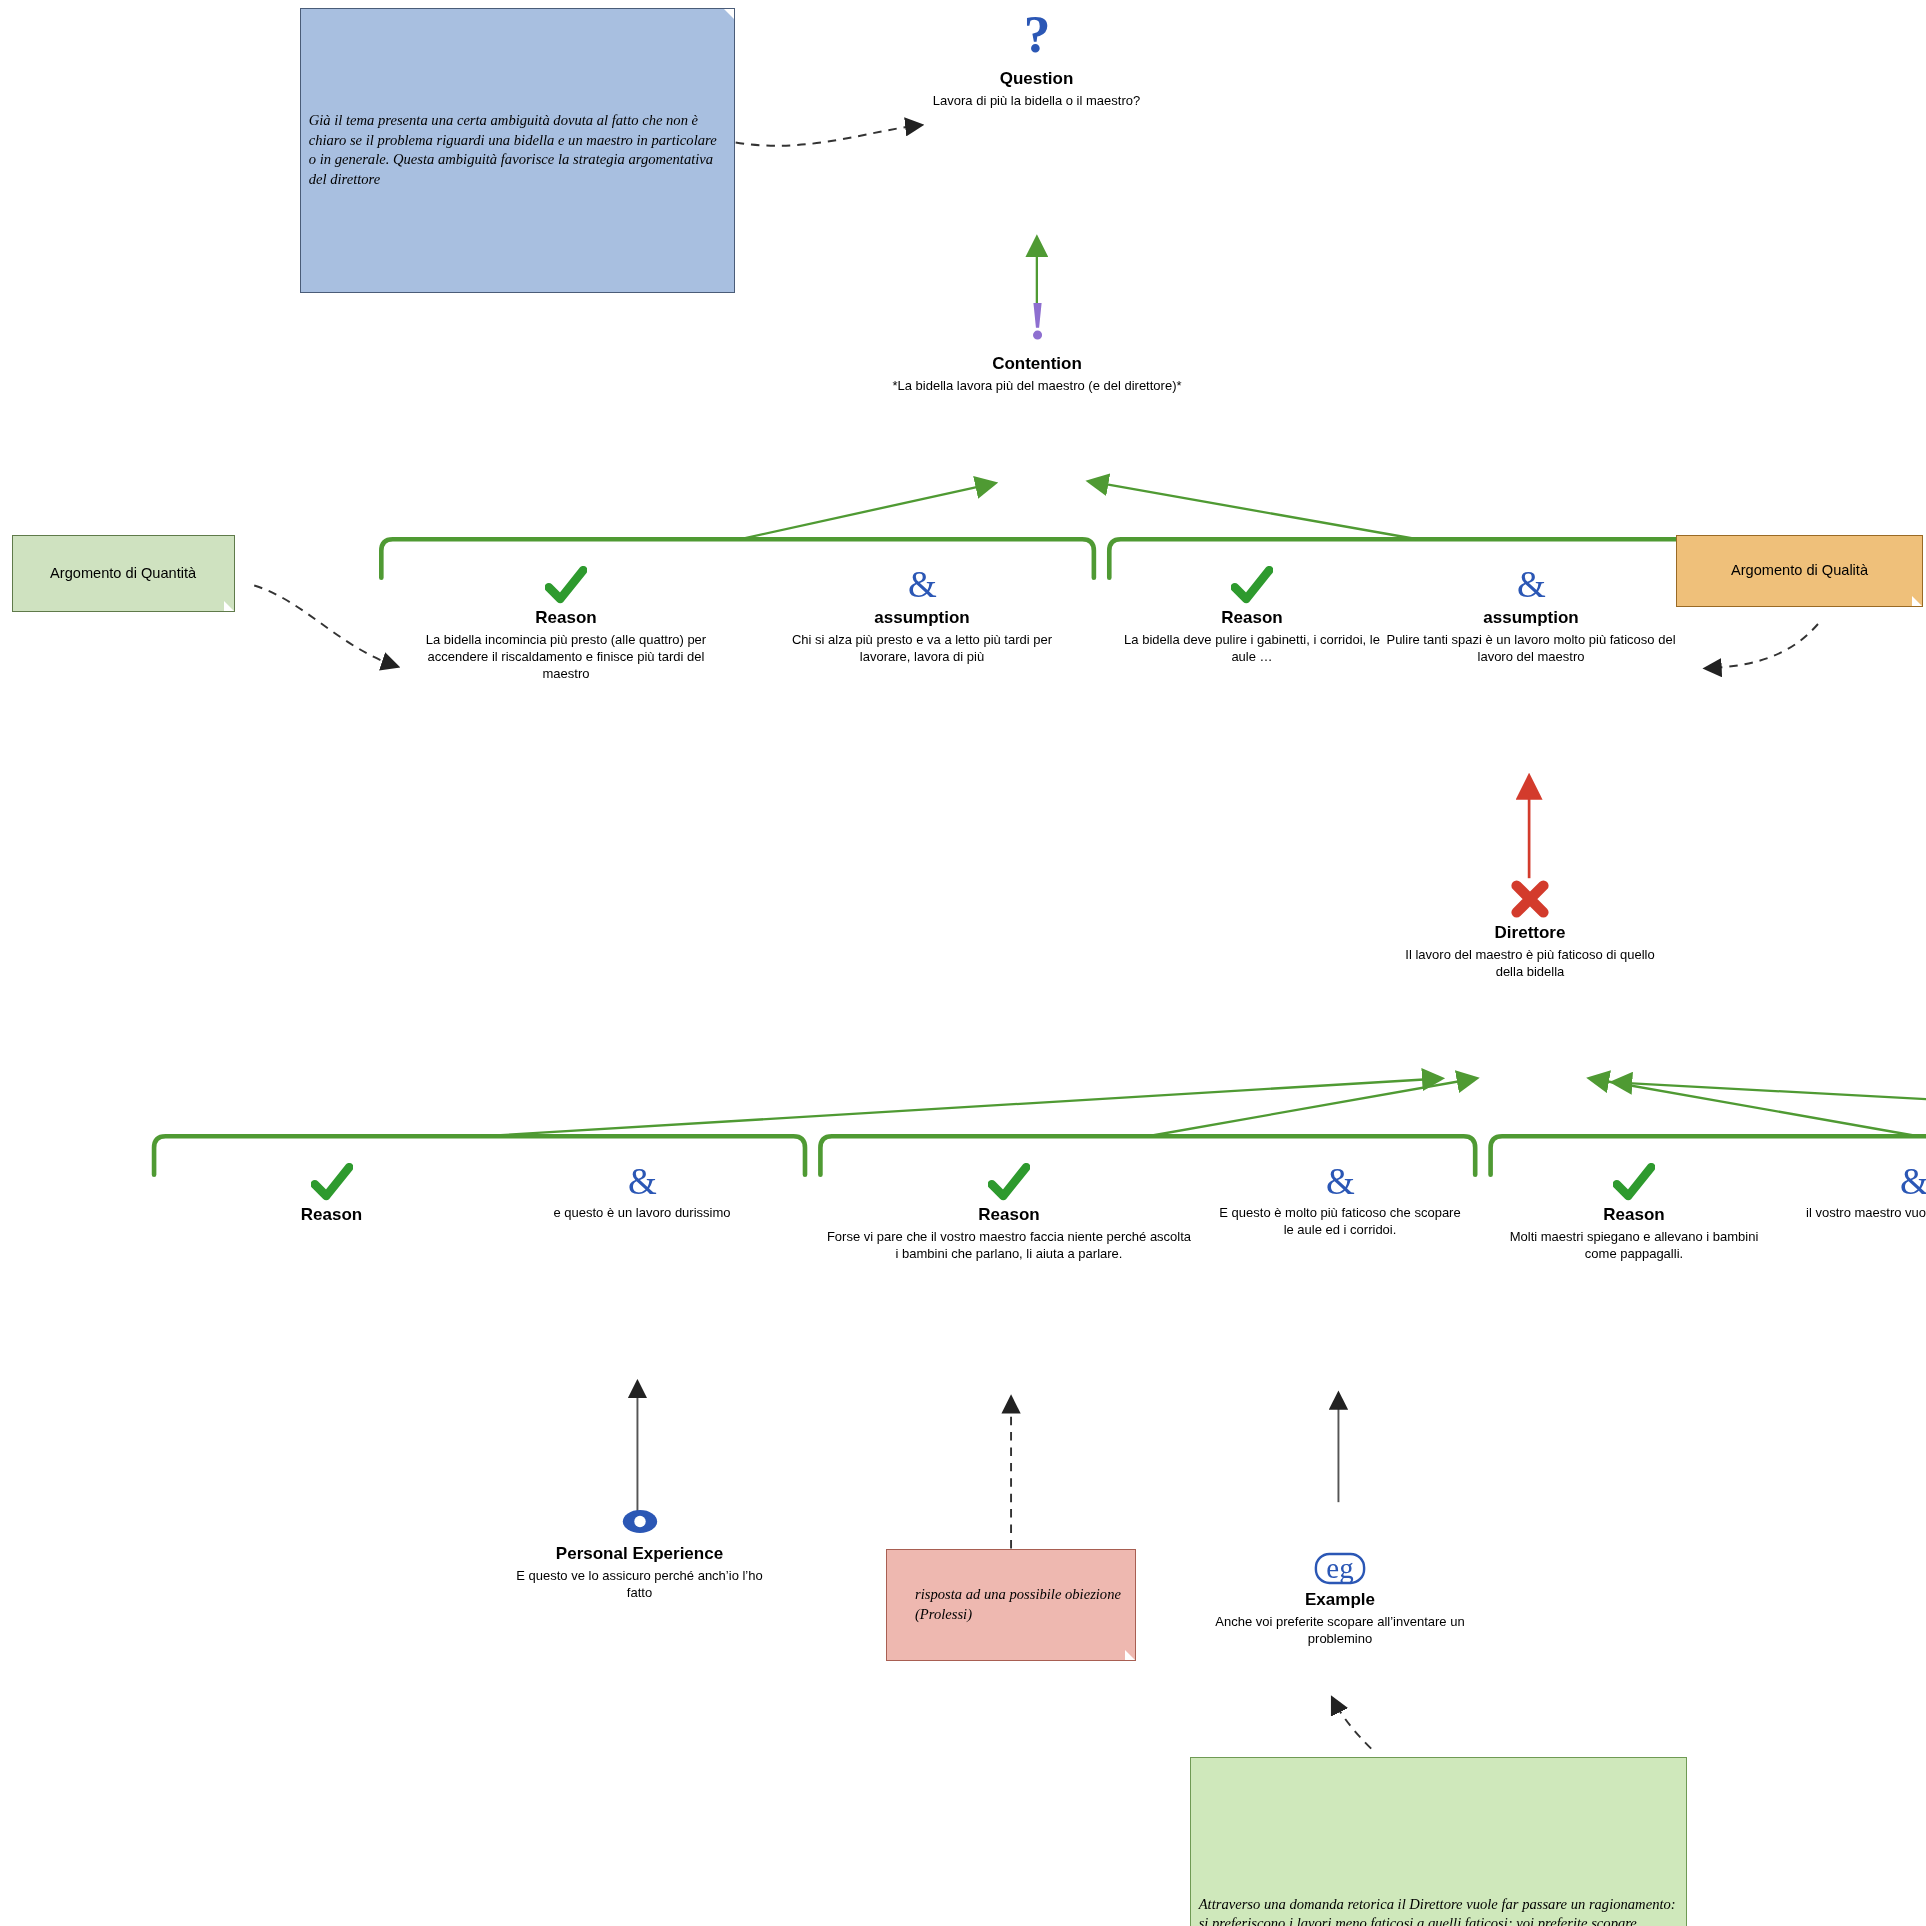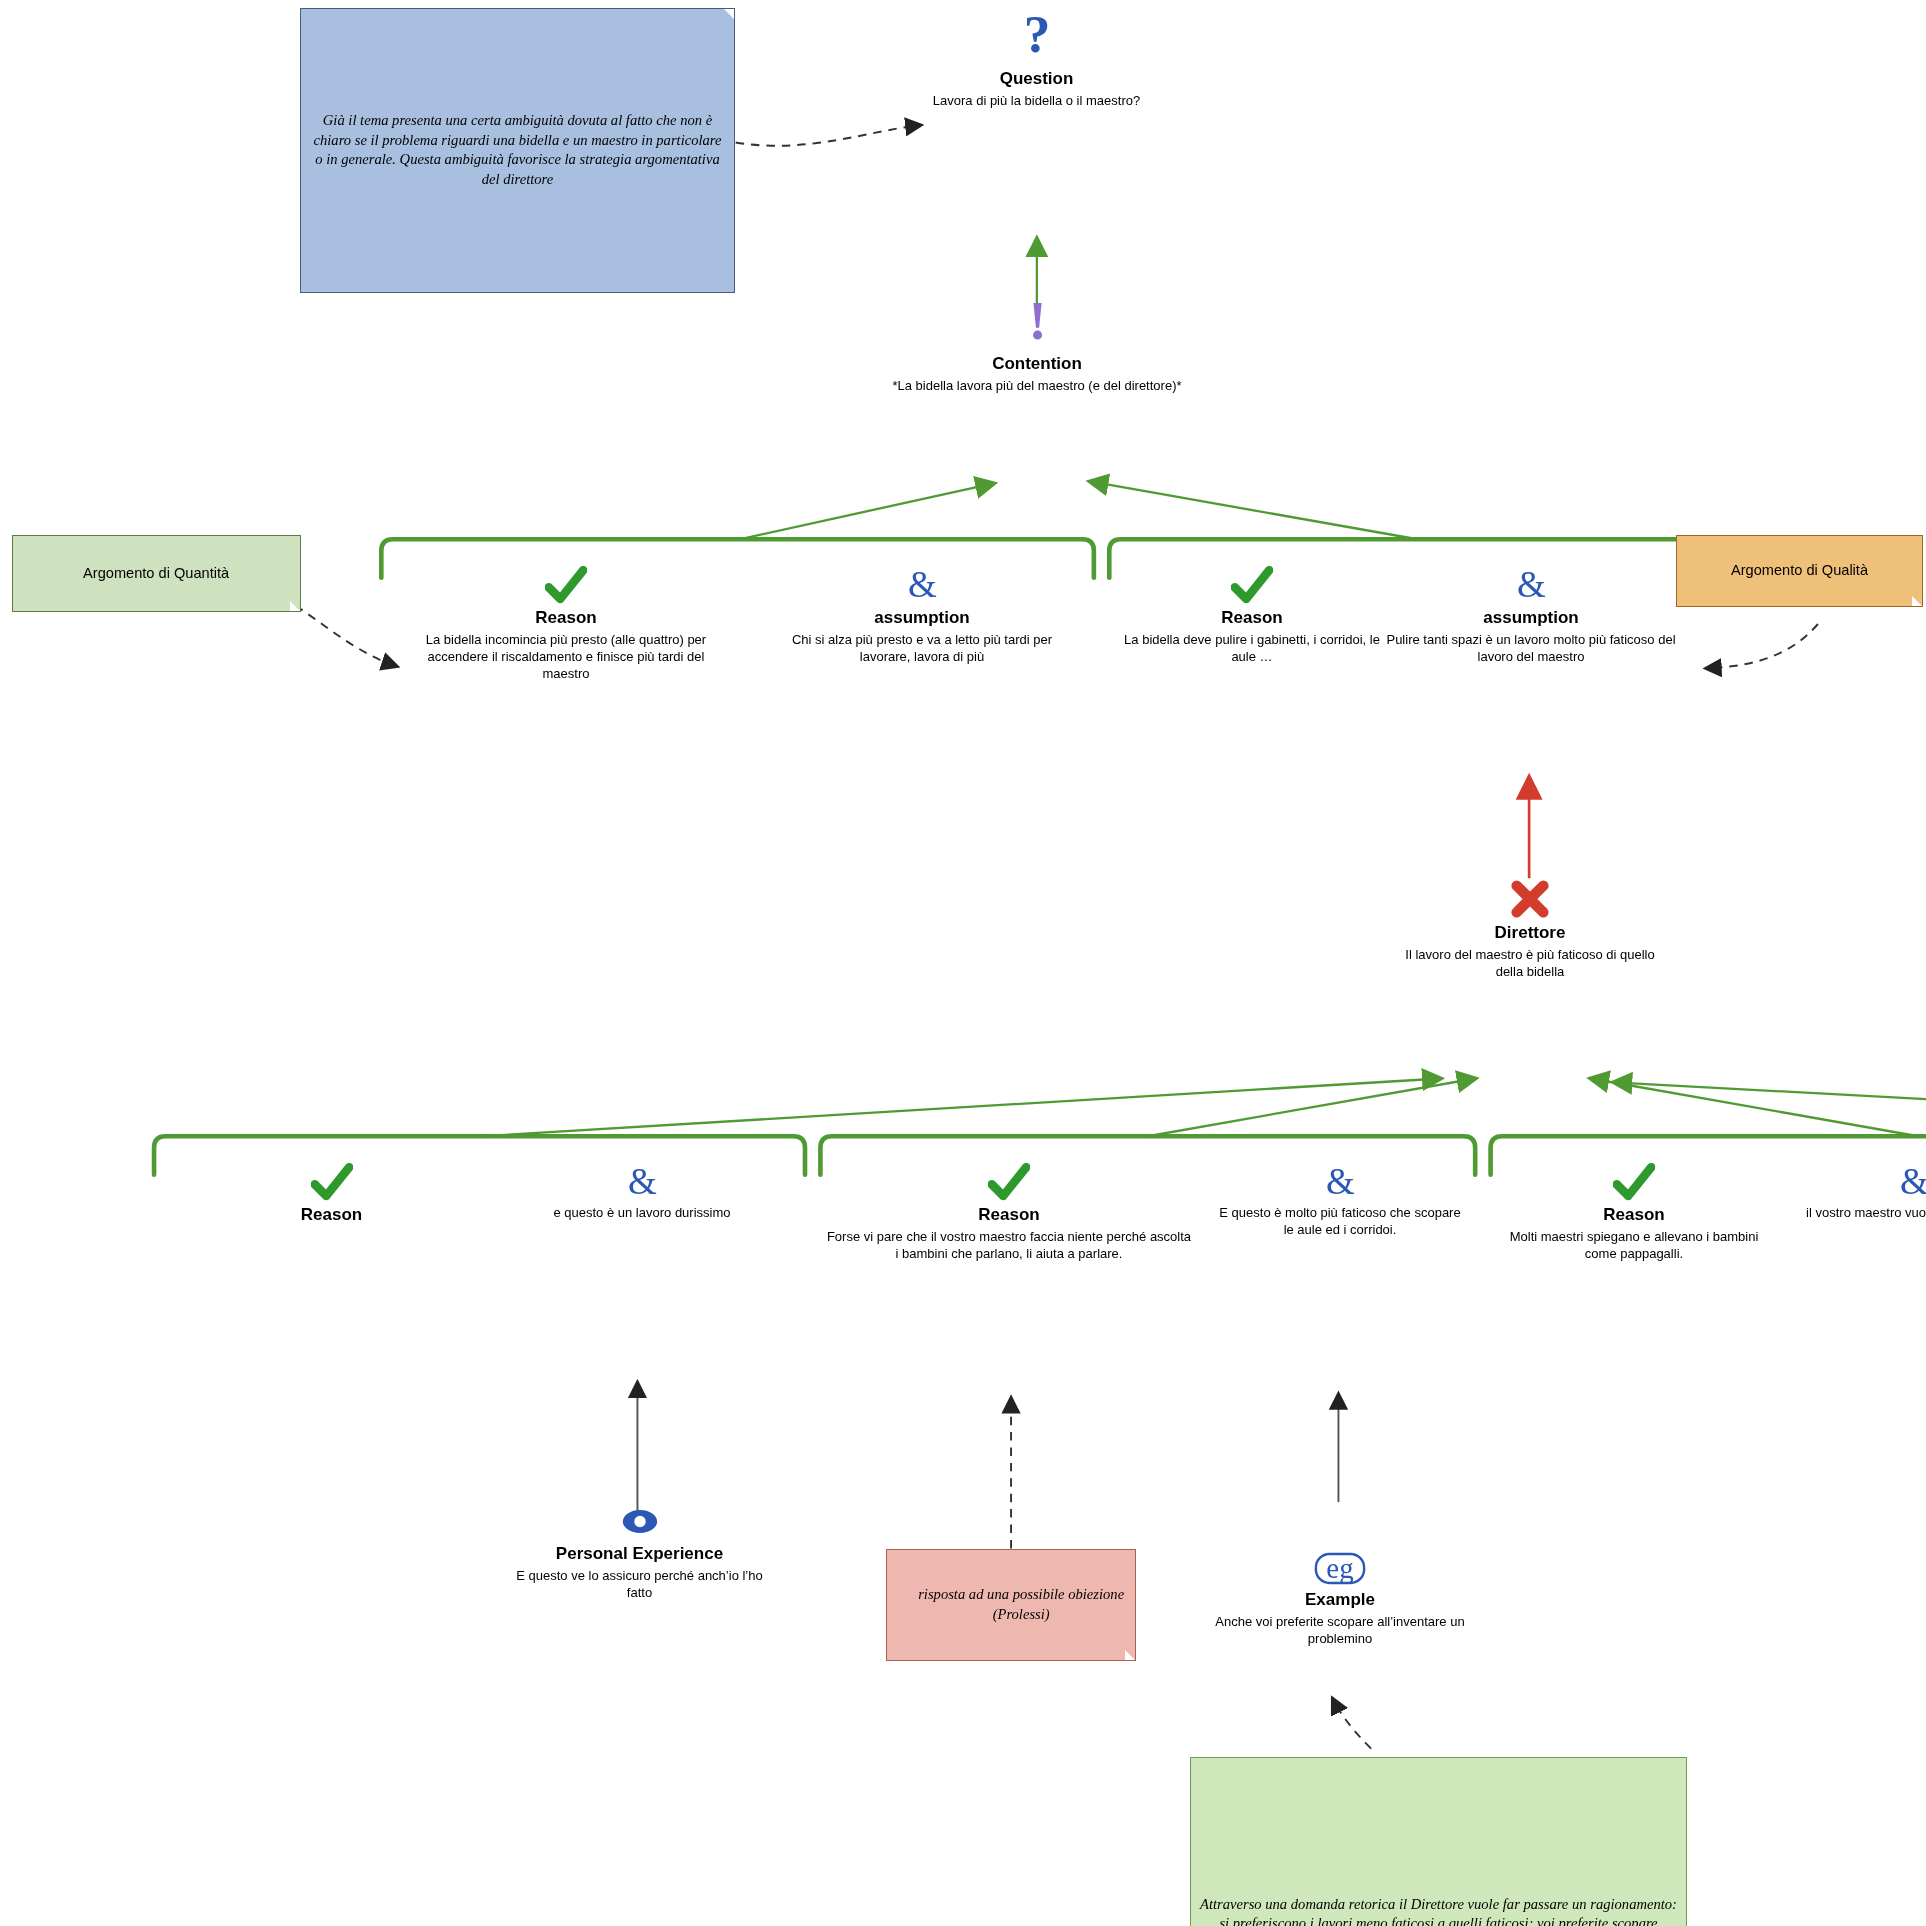--- a/index.html
+++ b/index.html
@@ -43,21 +43,20 @@
   .icon {
     display: block;
     margin: 0 auto 2.3px auto;
   }
   
   .note {
     position: absolute;
     box-sizing: border-box;
     font-size: 14.6px;
     line-height: 1.34;
-    text-align: center;
     padding: 7px 7.7px;
     color: #000;
   }
   .note-blue {
     background: #a8bfe0;
     border: 1.2px solid #4a5c78;
     font-family: "Liberation Serif", serif;
     font-style: italic;
   }
   .note-green-label {
@@ -170,21 +169,21 @@
   </div>
 
   <div class="node" style="left:883px; top:293px; width:308px;">
     <svg class="icon" width="27" height="58" viewBox="0 0 28 60">
       <text x="14" y="48" font-size="58" font-weight="bold" fill="#8e6fd0" text-anchor="middle" font-family="Liberation Serif, serif">!</text>
     </svg>
     <div class="title">Contention</div>
     <div class="body">*La bidella lavora più del maestro (e del direttore)*</div>
   </div>
 
-  <div class="note note-green-label" style="left:11.6px; top:535px; width:289px; height:77px; display:flex; align-items:center; justify-content:center;">
+  <div class="note note-green-label" style="left:11.6px; top:535px; width:223px; height:77px; display:flex; align-items:center; justify-content:center;">
     <span>Argomento di Quantità</span>
     <span class="foldb"></span>
   </div>
 
   <div class="note note-orange" style="left:1676px; top:535px; width:247px; height:72px; display:flex; align-items:center; justify-content:center;">
     <span>Argomento di Qualità</span>
     <span class="foldb"></span>
   </div>
 
   <div class="node" style="left:404px; top:566px; width:324px;">

